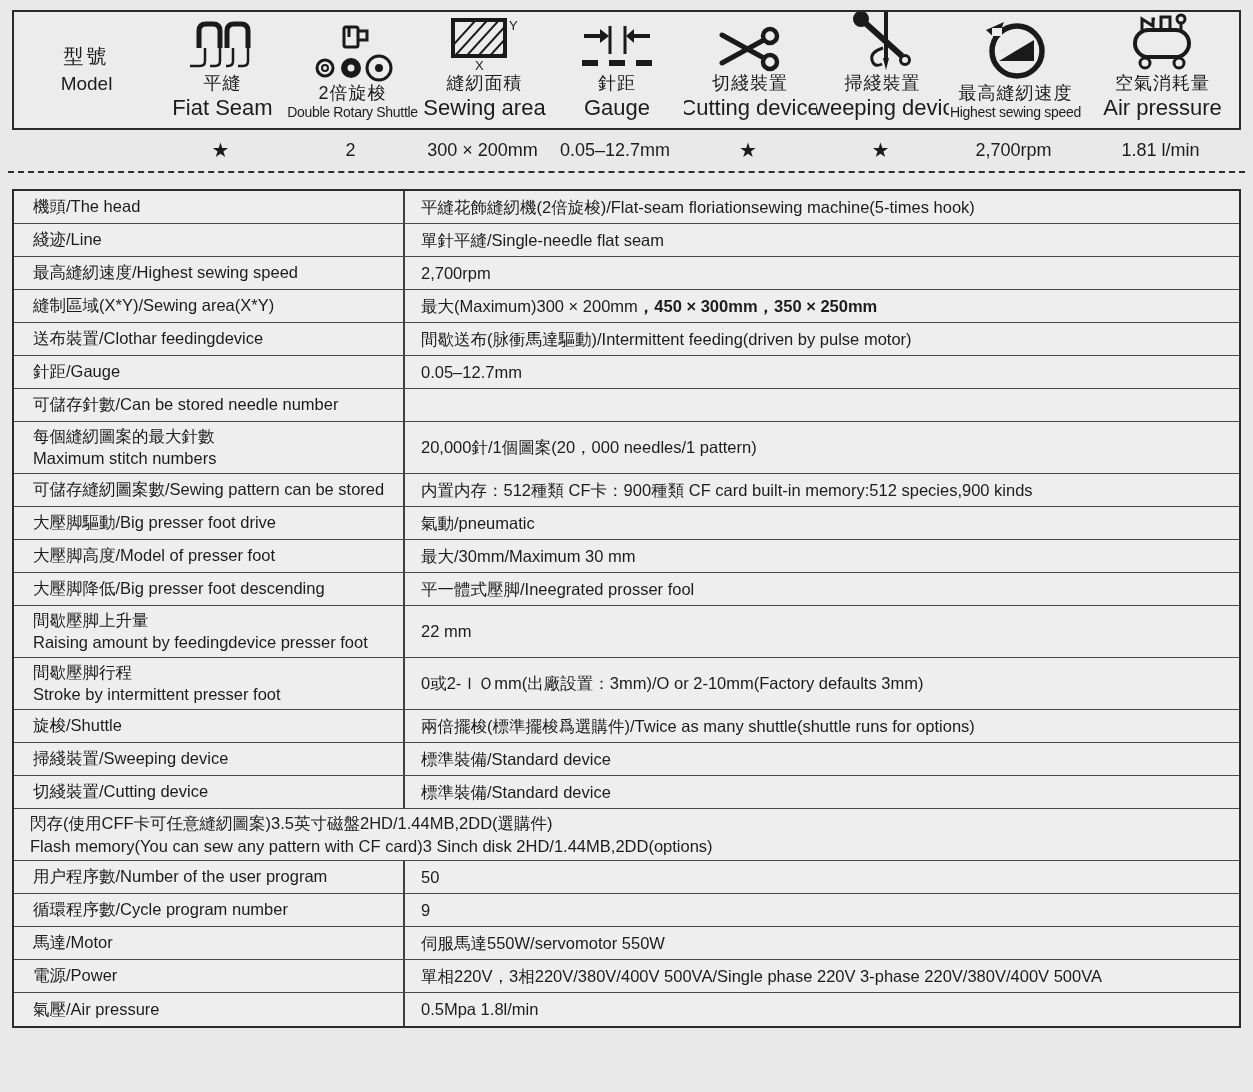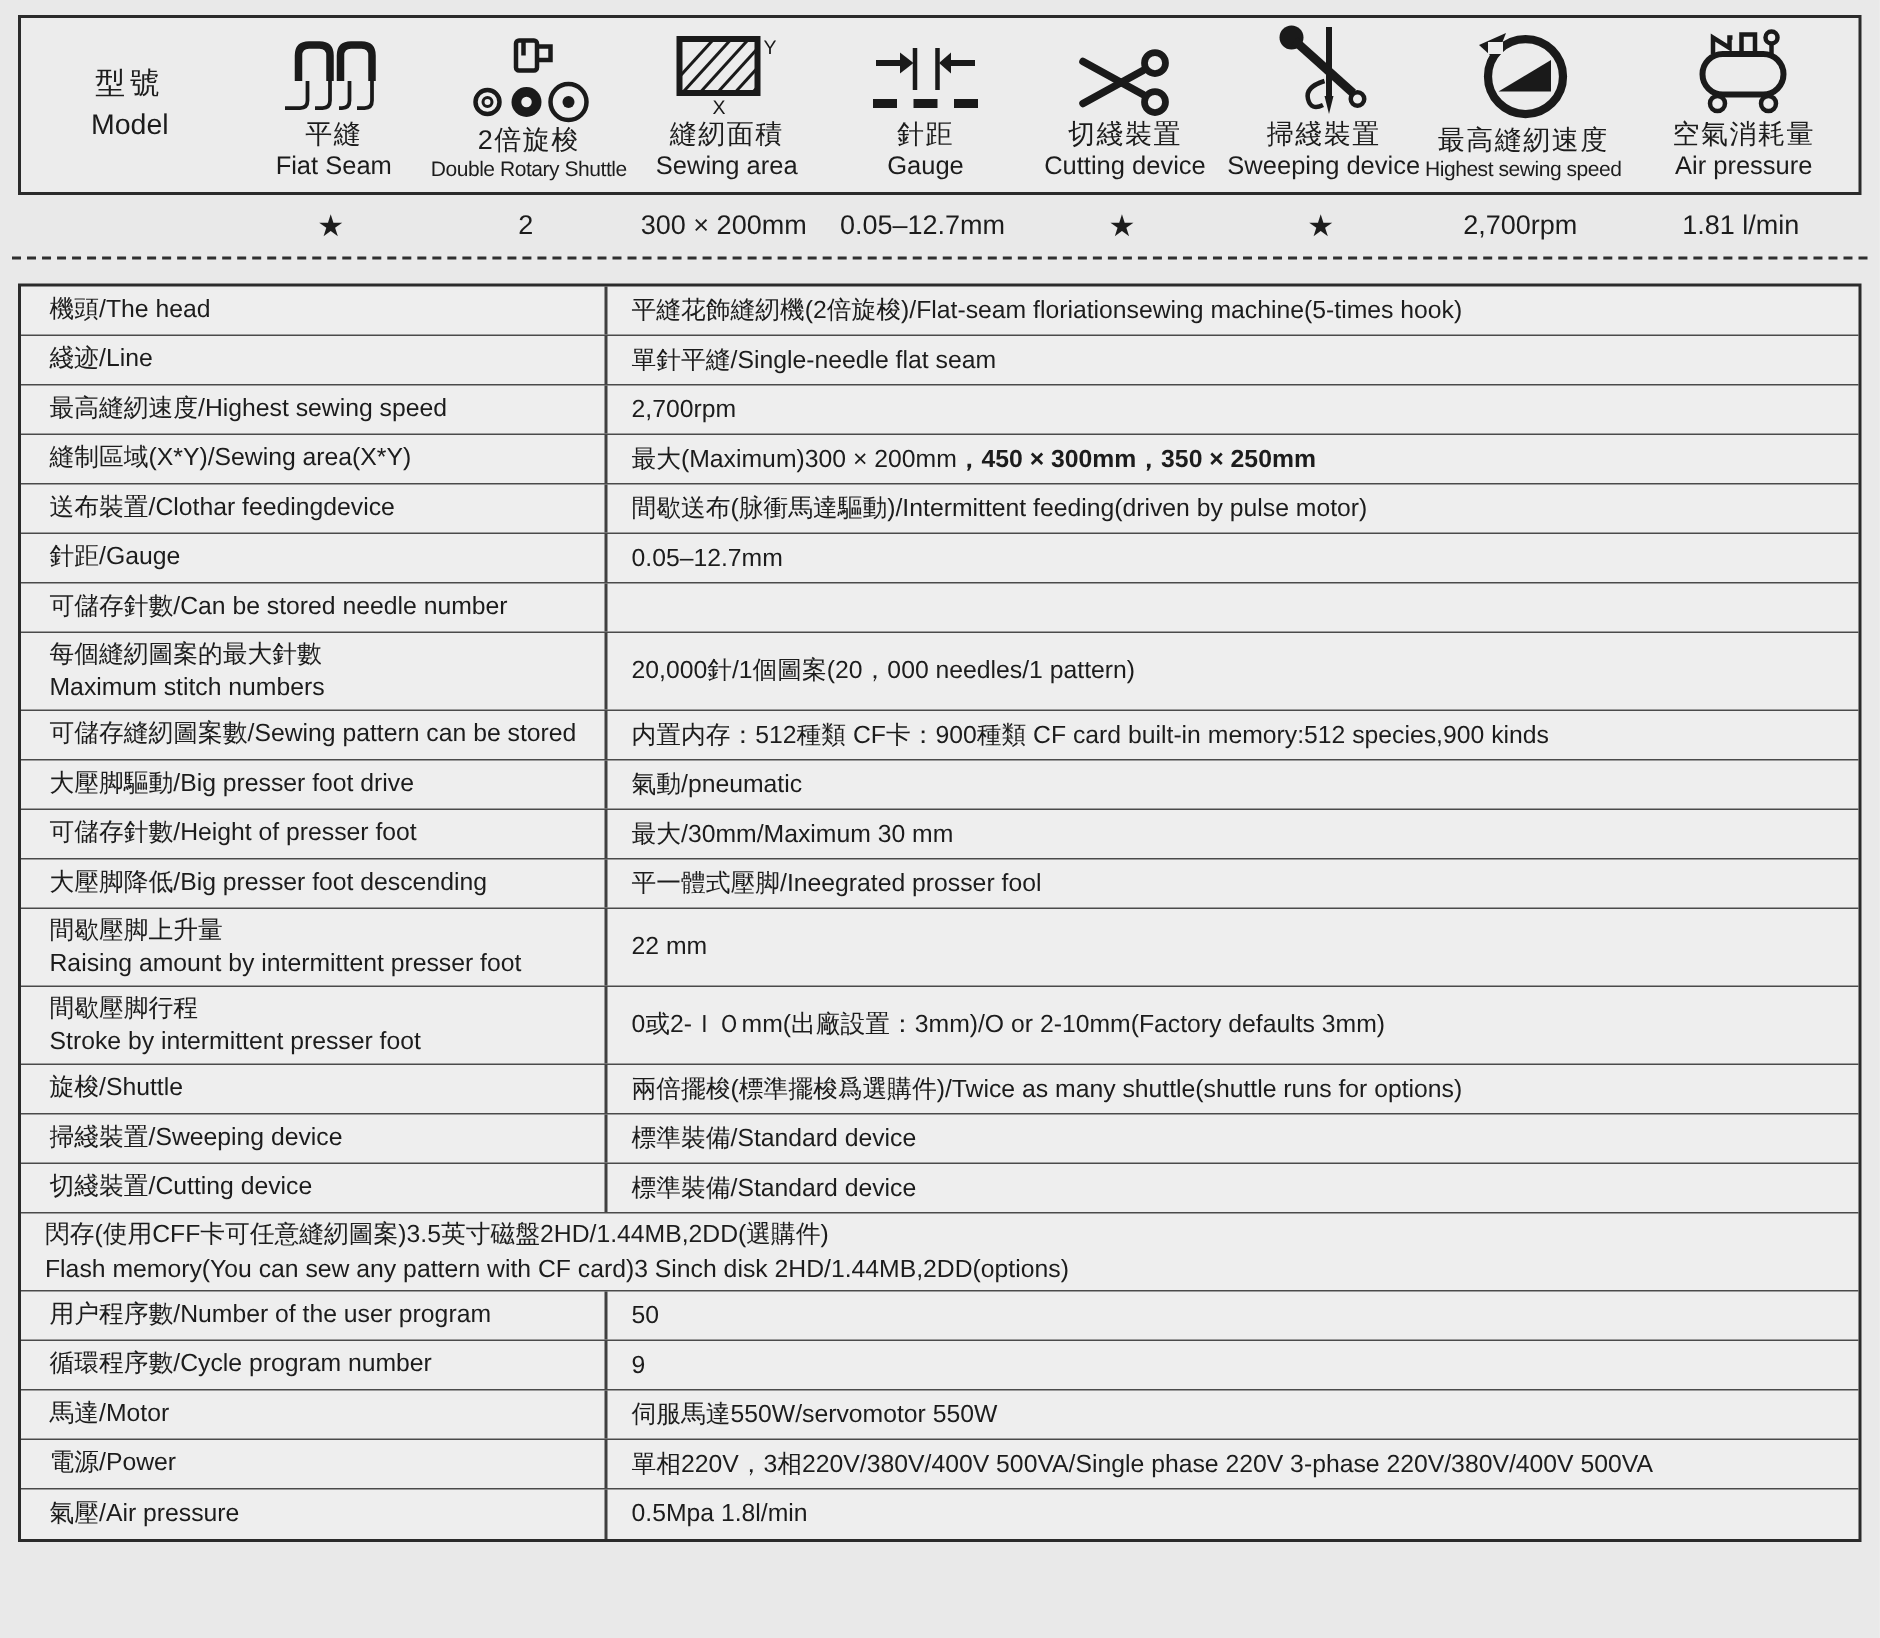--- a/index.html
+++ b/index.html
@@ -19,21 +19,21 @@
     border:2px solid #2b2b2b;box-sizing:border-box;
     display:flex;background:#ececec;
   }
   .hcol{
     display:flex;flex-direction:column;align-items:center;justify-content:flex-end;
     padding-bottom:7px;box-sizing:border-box;overflow:hidden;
   }
   .hcol.model{justify-content:center;padding-bottom:0;}
   .hcol .icon{height:58px;display:flex;align-items:flex-end;justify-content:center;}
   .hcol .cn{font-size:18px;letter-spacing:1px;line-height:1.25;white-space:nowrap;}
-  .hcol .en{font-size:17px;line-height:1.2;white-space:nowrap;}
+  .hcol .en{font-size:22px;line-height:1.2;white-space:nowrap;}
   .hcol .en.condensed{font-size:14px;letter-spacing:-0.3px;}
   .hcol.model .cn{font-size:20px;letter-spacing:3px;}
   .hcol.model .en{font-size:19px;margin-top:4px;}
 
   
   #values-row{
     position:absolute;left:12px;top:132px;width:1229px;height:36px;
     display:flex;align-items:center;
   }
   .vcell{
@@ -313,38 +313,38 @@
       <div class="trow">
         <div class="tlabel">
           <span class="line">大壓脚驅動/Big presser foot drive</span>
         </div>
         <div class="tvalue">
           <span class="line"><span class="vmain">氣動/pneumatic</span><span class="vbold"></span></span>
         </div>
       </div>
       <div class="trow">
         <div class="tlabel">
-          <span class="line">可儲存針數/Height of presser foot</span>
+          <span class="line">大壓脚高度/Model of presser foot</span>
         </div>
         <div class="tvalue">
           <span class="line"><span class="vmain">最大/30mm/Maximum 30 mm</span><span class="vbold"></span></span>
         </div>
       </div>
       <div class="trow">
         <div class="tlabel">
           <span class="line">大壓脚降低/Big presser foot descending</span>
         </div>
         <div class="tvalue">
           <span class="line"><span class="vmain">平一體式壓脚/Ineegrated prosser fool</span><span class="vbold"></span></span>
         </div>
       </div>
       <div class="trow tall">
         <div class="tlabel">
           <span class="line">間歇壓脚上升量</span>
-          <span class="line">Raising amount by intermittent presser foot</span>
+          <span class="line">Raising amount by feedingdevice presser foot</span>
         </div>
         <div class="tvalue">
           <span class="line"><span class="vmain">22 mm</span><span class="vbold"></span></span>
         </div>
       </div>
       <div class="trow tall">
         <div class="tlabel">
           <span class="line">間歇壓脚行程</span>
           <span class="line">Stroke by intermittent presser foot</span>
         </div>

